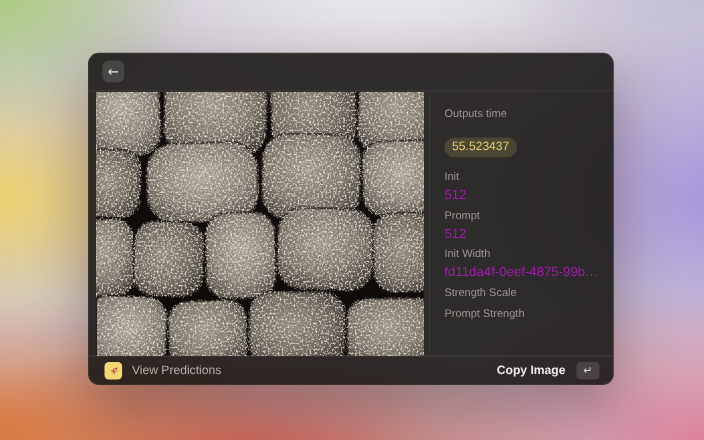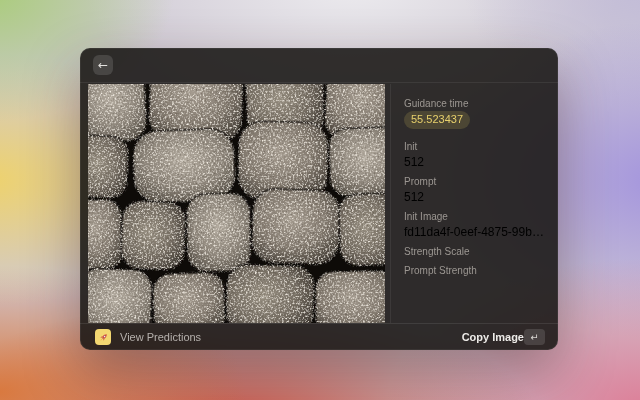--- a/index.html
+++ b/index.html
@@ -39,36 +39,36 @@
   .content { position:absolute; top:36px; bottom:27px; left:0; right:0; }
   .img-pane { position:absolute; left:8px; top:0; bottom:0; width:297px;
     background:#0d0a08; overflow:hidden; }
   .img-pane svg { display:block; width:100%; height:100%; }
 
   .meta-pane { position:absolute; left:310px; right:0; top:0; bottom:0;
     border-left:1px solid rgba(255,255,255,0.07);
     padding:13px 14px 0 13px; overflow:hidden; }
   .meta-row { margin-bottom:5px; }
   .meta-label { font-size:10px; line-height:14px; color:#9c9792; }
-  .meta-value { font-size:12px; line-height:16px; color:#000000;
+  .meta-value { font-size:12px; line-height:16px; color:#a21caf;
     white-space:nowrap; overflow:hidden; text-overflow:ellipsis; }
-  .meta-value.tag { display:inline-block; margin-top:0; padding:2px 7px 3px;
+  .meta-value.tag { display:inline-block; margin-top:14px; padding:2px 7px 3px;
     border-radius:9px; background:rgba(235,210,100,0.16);
     color:#e7d06c; font-size:11px; line-height:13px; }
   .meta-row.tag-row { margin-bottom:7px; }
 
   .ftr { position:absolute; left:0; right:0; bottom:0; height:27px;
     border-top:1px solid rgba(255,255,255,0.09);
     display:flex; align-items:center; padding:0 9px; }
   .ftr-left { display:flex; align-items:center; gap:9px;
     padding:2px 6px; border-radius:5px; cursor:default; }
   .rocket-badge { width:16px; height:16px; border-radius:4px; background:#f3d771;
     display:flex; align-items:center; justify-content:center; }
   .ftr-left-label { font-size:11px; color:#b5b0ac; }
-  .ftr-right { margin-left:auto; display:flex; align-items:center; gap:0;
+  .ftr-right { margin-left:auto; display:flex; align-items:center; gap:10px;
     padding:2px 4px; border-radius:5px; cursor:default; }
   .ftr-right-label { font-size:11px; font-weight:600; color:#edebe8; }
   .key-badge { min-width:21px; height:16px; padding:0 4px; border-radius:4px;
     background:rgba(255,255,255,0.13);
     display:flex; align-items:center; justify-content:center;
     font-family:"DejaVu Sans",sans-serif; font-size:10px; color:#d8d5d1; }
 </style>
 </head>
 <body>
 
@@ -129,33 +129,33 @@
           <rect x="-10" y="186" width="74" height="68" rx="19" fill="url(#sg2)" transform="rotate(2 27 220)"></rect>
           <rect x="66" y="190" width="72" height="62" rx="18" fill="url(#sg1)" transform="rotate(-2 102 221)"></rect>
           <rect x="140" y="182" width="88" height="68" rx="20" fill="url(#sg3)" transform="rotate(1 184 216)"></rect>
           <rect x="230" y="188" width="82" height="64" rx="18" fill="url(#sg1)" transform="rotate(-1 271 220)"></rect>
         </g>
       </svg>
     </div>
 
     <div class="meta-pane">
       <div class="meta-row tag-row">
-        <div class="meta-label">Guidance time</div>
+        <div class="meta-label">Outputs time</div>
         <div class="meta-value tag">55.523437</div>
       </div>
       <div class="meta-row">
         <div class="meta-label">Init</div>
         <div class="meta-value">512</div>
       </div>
       <div class="meta-row">
         <div class="meta-label">Prompt</div>
         <div class="meta-value">512</div>
       </div>
       <div class="meta-row">
-        <div class="meta-label">Init Image</div>
+        <div class="meta-label">Init Width</div>
         <div class="meta-value">fd11da4f-0eef-4875-99b3-f4bf9a…</div>
       </div>
       <div class="meta-row">
         <div class="meta-label">Strength Scale</div>
       </div>
       <div class="meta-row">
         <div class="meta-label">Prompt Strength</div>
 
       </div>
     </div>

